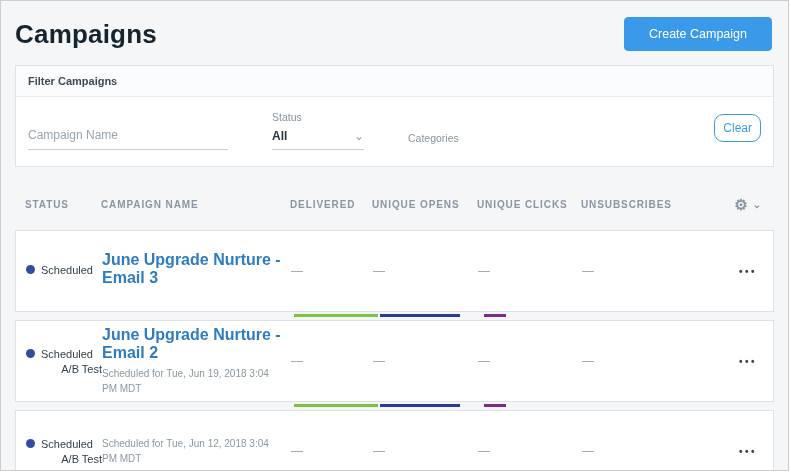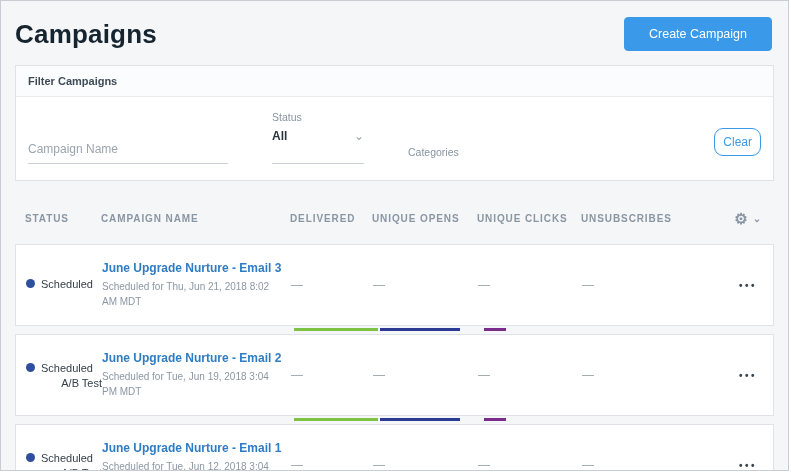--- a/index.html
+++ b/index.html
@@ -81,21 +81,21 @@
     padding: 0 0 7px 0;
     outline: none;
     width: 100%;
   }
   .f-input::placeholder { color: #9aa5ae; }
   .f-select {
     display: flex;
     justify-content: space-between;
     align-items: center;
     border-bottom: 1px solid #c9cfd5;
-    padding-bottom: 20px;
+    padding-bottom: 6px;
     cursor: pointer;
   }
   .f-select-value {
     font-size: 12px;
     font-weight: 700;
     color: #29343d;
   }
   .chevron {
     color: #98a4ad;
     font-size: 12px;
@@ -168,21 +168,21 @@
   }
   .status-sub {
     margin-left: 15px;
     margin-top: 3px;
     font-size: 11px;
     color: #333f49;
     text-align: right;
   }
   .row-link {
     display: block;
-    font-size: 12px;
+    font-size: 16px;
     font-weight: 700;
     color: var(--link-blue, #2e7cc3);
     text-decoration: none;
     margin-bottom: 4px;
     cursor: pointer;
   }
   .row-sub {
     font-size: 10px;
     color: #8b98a4;
     line-height: 1.5;
@@ -263,21 +263,20 @@
     <div class="row">
       <div class="c-status">
         <div class="status-line">
           <span class="dot"></span>
           <span>Scheduled</span>
         </div>
         <div class="status-sub"></div>
       </div>
       <div class="c-name">
         <a class="row-link">June Upgrade Nurture - Email 3</a>
-        <div class="row-sub">Scheduled for Thu, Jun 21, 2018 8:02 AM MDT</div>
       </div>
       <div class="c-delivered metric">—</div>
       <div class="c-opens metric">—</div>
       <div class="c-clicks metric">—</div>
       <div class="c-unsub metric">—</div>
       <div class="c-menu">•••</div>
       <span class="bar bar-green"></span>
       <span class="bar bar-blue"></span>
       <span class="bar bar-purple"></span>
     </div>
@@ -306,21 +305,20 @@
 
     <div class="row">
       <div class="c-status">
         <div class="status-line">
           <span class="dot"></span>
           <span>Scheduled</span>
         </div>
         <div class="status-sub">A/B Test</div>
       </div>
       <div class="c-name">
-        <a class="row-link">June Upgrade Nurture - Email 1</a>
         <div class="row-sub">Scheduled for Tue, Jun 12, 2018 3:04 PM MDT</div>
       </div>
       <div class="c-delivered metric">—</div>
       <div class="c-opens metric">—</div>
       <div class="c-clicks metric">—</div>
       <div class="c-unsub metric">—</div>
       <div class="c-menu">•••</div>
 
     </div>
 

